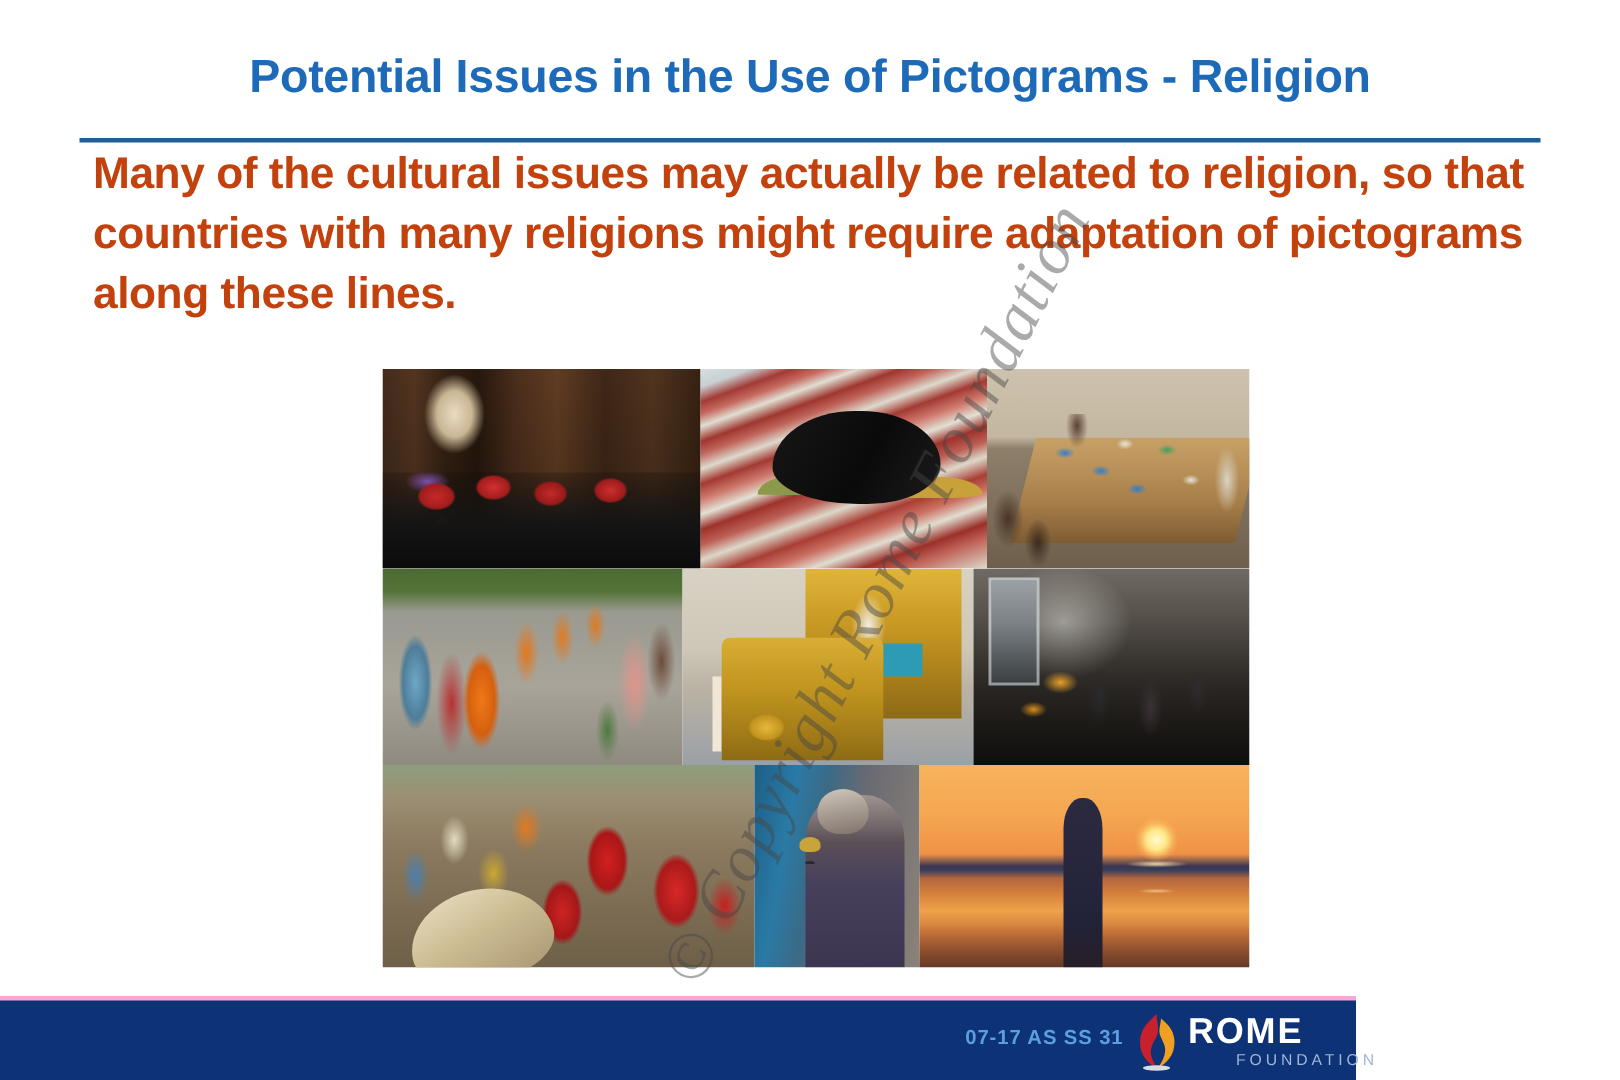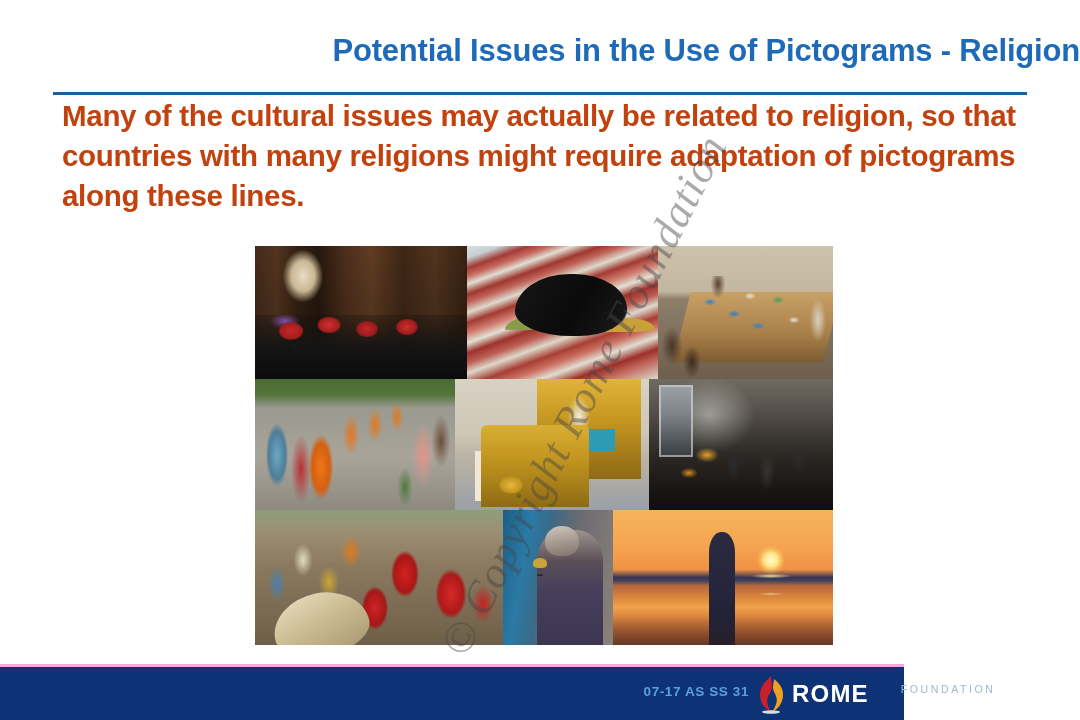--- a/index.html
+++ b/index.html
@@ -21,21 +21,21 @@
     inset: 0;
     background: #ffffff;
   }
 
   
   #slide-title {
     position: absolute;
     left: 0;
     top: 33px;
     width: 1080px;
-    text-align: right;
+    text-align: center;
     font-size: 31px;
     font-weight: bold;
     letter-spacing: -0.2px;
     color: #1d6bb8;
     font-family: "Liberation Sans", sans-serif;
     white-space: nowrap;
   }
 
   #title-rule {
     position: absolute;
@@ -379,20 +379,21 @@
     top: 4px;
     width: 142px;
     height: 46px;
     display: flex;
     align-items: center;
   }
   #rome-flame { width: 34px; height: 40px; flex: none; }
   #rome-wordmark {
     margin-left: 4px;
     display: flex;
+    flex-direction: column;
     justify-content: center;
     line-height: 1;
   }
   #rome-name {
     font-size: 24px;
     font-weight: bold;
     color: #ffffff;
     letter-spacing: 1.2px;
   }
   #rome-sub {

